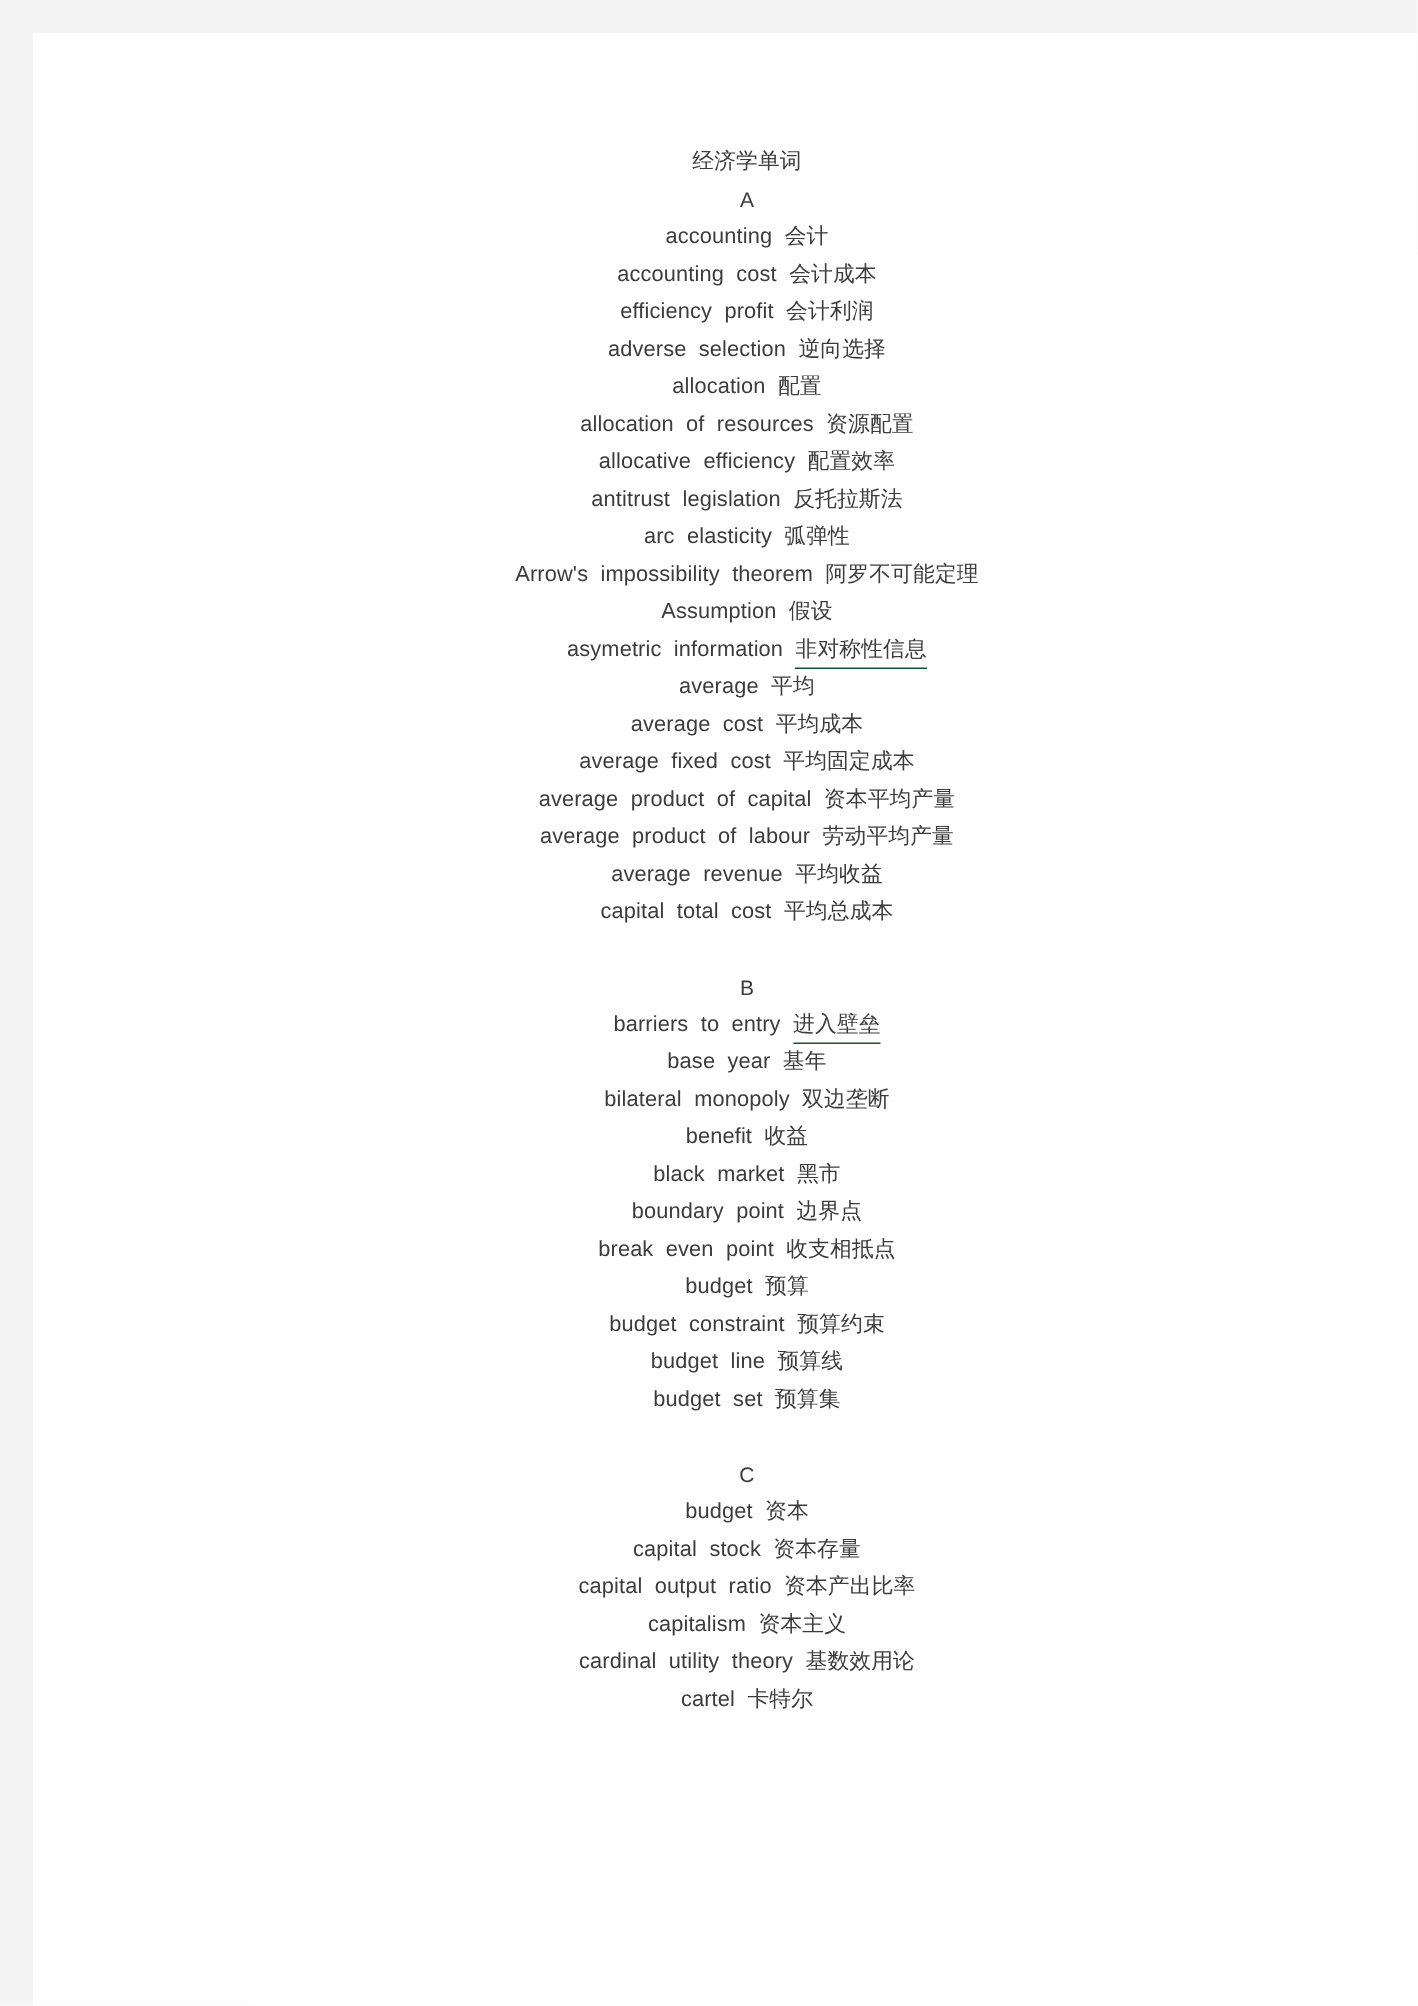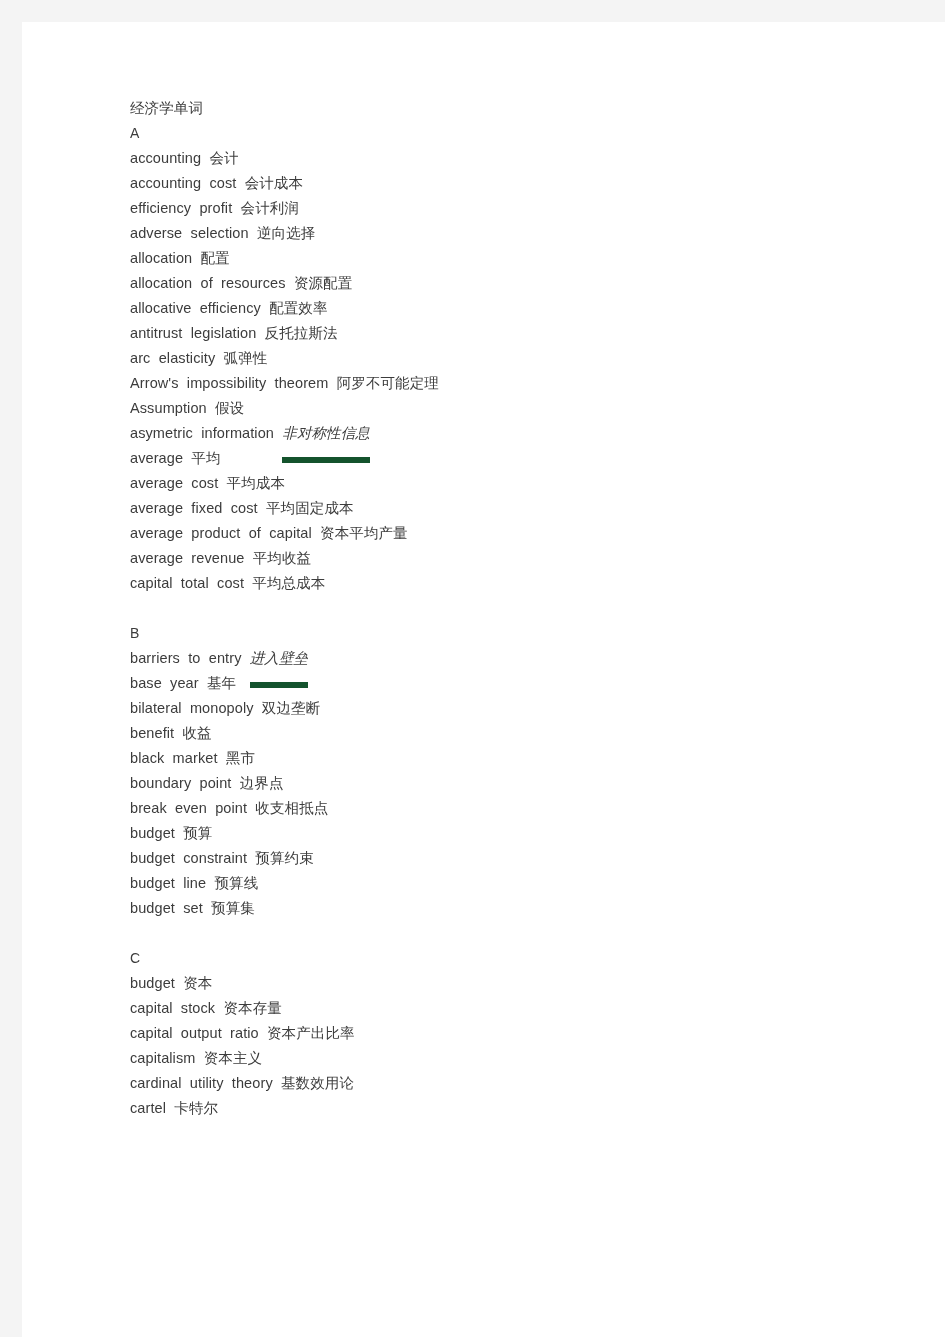--- a/index.html
+++ b/index.html
@@ -19,23 +19,24 @@
     position: absolute;
     left: 22px;
     top: 22px;
     width: 923px;
     height: 1315px;
     background: #ffffff;
   }
 
   .doc-body {
     position: absolute;
-    left: 108px;   
+    left: 126px;   
     top: 74px;     
     width: 700px;
+    text-align: center;
   }
 
   .doc-line {
     font-size: 14.5px;
     line-height: 25px;
     color: #3c3c3c;
     white-space: pre;
     letter-spacing: 0.1px;
     height: 25px;
   }
@@ -45,23 +46,22 @@
     height: 25px;
   }
 
   
   .doc-line.section-letter {
     font-size: 14px;
   }
 
   
   .squiggle {
-    border-bottom: 6px solid #14532d;
-    padding-bottom: 16px;
-    font-style: italic;
+    border-bottom: 1px solid #14532d;
+    padding-bottom: 4px;
   }
 </style>
 </head>
 <body>
 
 <div class="page-canvas">
   <div class="doc-body" id="doc-body">
       <div class="doc-line">经济学单词</div>
       <div class="doc-line section-letter">A</div>
       <div class="doc-line">accounting  会计</div>
@@ -73,20 +73,21 @@
       <div class="doc-line">allocative  efficiency  配置效率</div>
       <div class="doc-line">antitrust  legislation  反托拉斯法</div>
       <div class="doc-line">arc  elasticity  弧弹性</div>
       <div class="doc-line">Arrow's  impossibility  theorem  阿罗不可能定理</div>
       <div class="doc-line">Assumption  假设</div>
       <div class="doc-line"><span>asymetric  information  </span><span class="squiggle">非对称性信息</span></div>
       <div class="doc-line">average  平均</div>
       <div class="doc-line">average  cost  平均成本</div>
       <div class="doc-line">average  fixed  cost  平均固定成本</div>
       <div class="doc-line">average  product  of  capital  资本平均产量</div>
+      <div class="doc-line">average  product  of  labour  劳动平均产量</div>
       <div class="doc-line">average  revenue  平均收益</div>
       <div class="doc-line">capital  total  cost  平均总成本</div>
       <div class="doc-line spacer">&nbsp;</div>
       <div class="doc-line section-letter">B</div>
       <div class="doc-line"><span>barriers  to  entry  </span><span class="squiggle">进入壁垒</span></div>
       <div class="doc-line">base  year  基年</div>
       <div class="doc-line">bilateral  monopoly  双边垄断</div>
       <div class="doc-line">benefit  收益</div>
       <div class="doc-line">black  market  黑市</div>
       <div class="doc-line">boundary  point  边界点</div>

